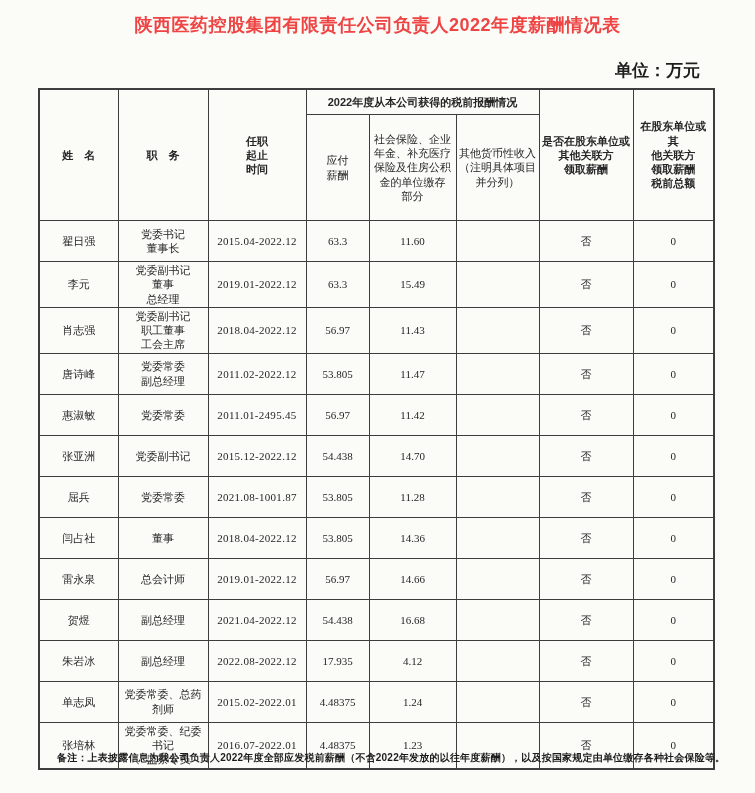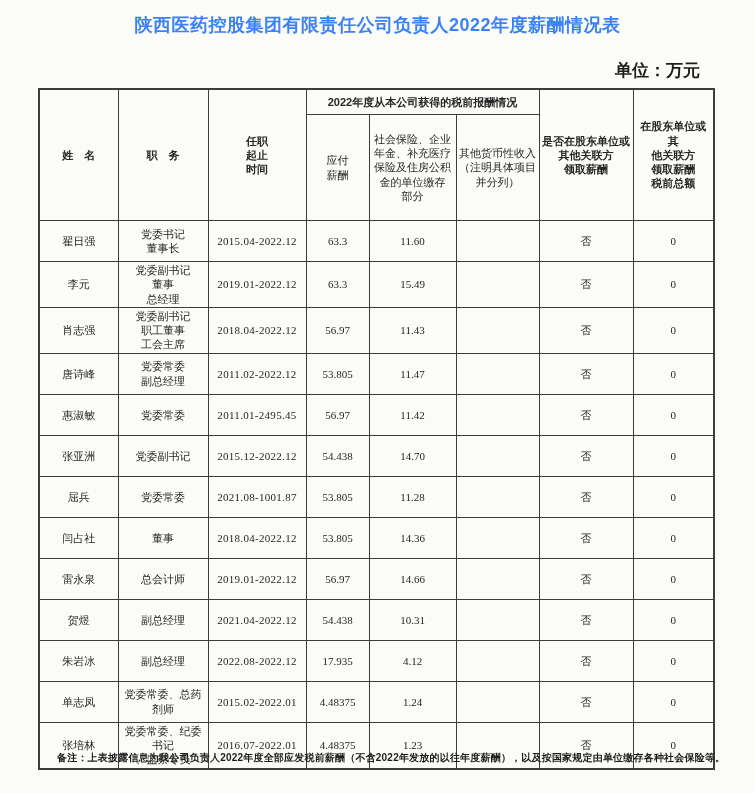--- a/index.html
+++ b/index.html
@@ -17,21 +17,21 @@
   }
   .page-title {
     position: absolute;
     top: 13px;
     left: 0;
     width: 100%;
     text-align: center;
     font-size: 18px;
     font-weight: bold;
     letter-spacing: 0.5px;
-    color: #3b82f6;
+    color: #ef4444;
   }
   .unit-label {
     position: absolute;
     top: 59px;
     right: 55px;
     font-size: 17px;
     font-weight: bold;
     color: #1c1c1c;
   }
   table.salary-table {
@@ -231,21 +231,21 @@
     <td class="cell-num"></td>
     <td class="cell-name">否</td>
     <td class="cell-num">0</td>
   </tr>
 
   <tr class="data-row">
     <td class="cell-name">贺煜</td>
     <td class="cell-pos">副总经理</td>
     <td class="cell-date">2021.04-2022.12</td>
     <td class="cell-num">54.438</td>
-    <td class="cell-num">10.31</td>
+    <td class="cell-num">16.68</td>
     <td class="cell-num"></td>
     <td class="cell-name">否</td>
     <td class="cell-num">0</td>
   </tr>
 
   <tr class="data-row">
     <td class="cell-name">朱岩冰</td>
     <td class="cell-pos">副总经理</td>
     <td class="cell-date">2022.08-2022.12</td>
     <td class="cell-num">17.935</td>

